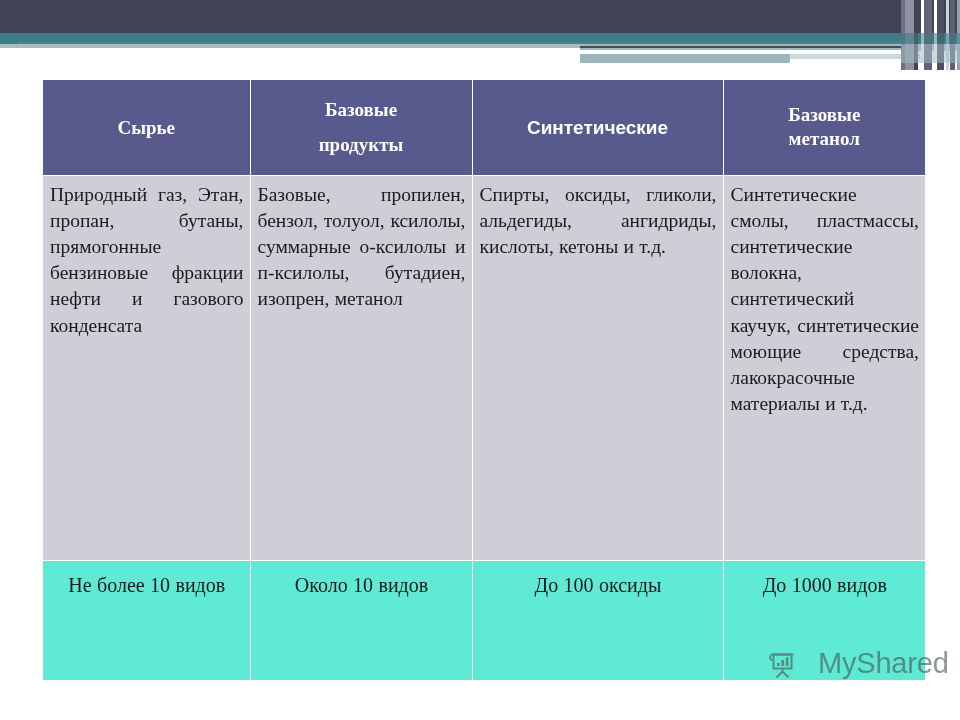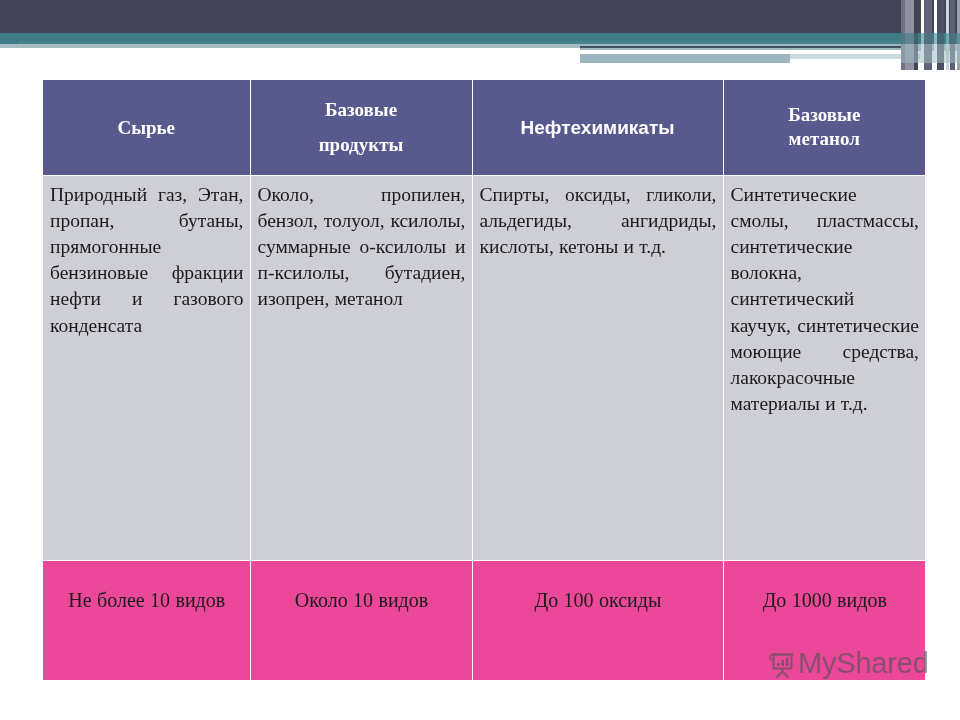--- a/index.html
+++ b/index.html
@@ -166,26 +166,26 @@
     border-right: 1px solid #ffffff;
     border-bottom: 1px solid #ffffff;
     box-sizing: border-box;
     hyphens: manual;
     word-spacing: 0.02em;
     margin-top: 48px;
   }
   table.matrix td:last-child { border-right: none; }
 
   table.matrix tr.totals td {
-    background: #ec4899;
+    background: #5eead4;
     text-align: center;
     text-align-last: center;
     vertical-align: top;
     height: 120px;
-    padding-top: 25px;
+    padding-top: 10px;
     font-size: 20px;
     line-height: 1.4;
     border-bottom: none;
     border-right: 1px solid #ffffff;
   }
   table.matrix tr.totals td:last-child { border-right: none; }
 
   tr.body-row td { height: 385px; }
 
   
@@ -193,21 +193,21 @@
     display: block;
   }
 
   
   .watermark {
     position: absolute;
     left: 766px;
     top: 647px;
     display: flex;
     align-items: center;
-    gap: 0;
+    gap: 20px;
     opacity: 0.62;
   }
   .watermark .wm-text {
     font-family: "Liberation Sans", sans-serif;
     font-size: 29px;
     color: #4a5755;
     letter-spacing: -0.2px;
   }
   .watermark svg { display: block; }
 </style>
@@ -250,35 +250,35 @@
     <thead>
       <tr>
         <th class="head-serif head-top">
           <span class="two-line">Сырье</span>
         </th>
         <th class="head-serif head-top">
           <span class="two-line">Базовые</span>
           <span class="two-line">продукты</span>
         </th>
         <th class="head-sans head-top">
-          <span class="two-line">Нефтехимикаты</span>
+          <span class="two-line">Синтетические</span>
         </th>
         <th class="head-serif head-top">
           <span class="two-line" style="line-height:1.3;">Базовые</span>
           <span class="two-line" style="line-height:1.3;">метанол</span>
         </th>
       </tr>
     </thead>
     <tbody>
       <tr class="body-row">
         <td>
           <span class="cell-text">Природный газ, Этан, пропан, бутаны, прямогонные бензиновые фракции нефти и газового конденсата</span>
         </td>
         <td>
-          <span class="cell-text">Около, пропилен, бензол, толуол, ксилолы, суммарные о-ксилолы и п-ксилолы, бутадиен, изопрен, метанол</span>
+          <span class="cell-text">Базовые, пропилен, бензол, толуол, ксилолы, суммарные о-ксилолы и п-ксилолы, бутадиен, изопрен, метанол</span>
         </td>
         <td>
           <span class="cell-text">Спирты, оксиды, гликоли, альдегиды, ангидриды, кислоты, кетоны и т.д.</span>
         </td>
         <td>
           <span class="cell-text">Синтетические смолы, пластмассы, синтетические волокна, синтетический каучук, синтетические моющие средства, лакокрасочные материалы и т.д.</span>
         </td>
       </tr>
       <tr class="totals">
         <td>

